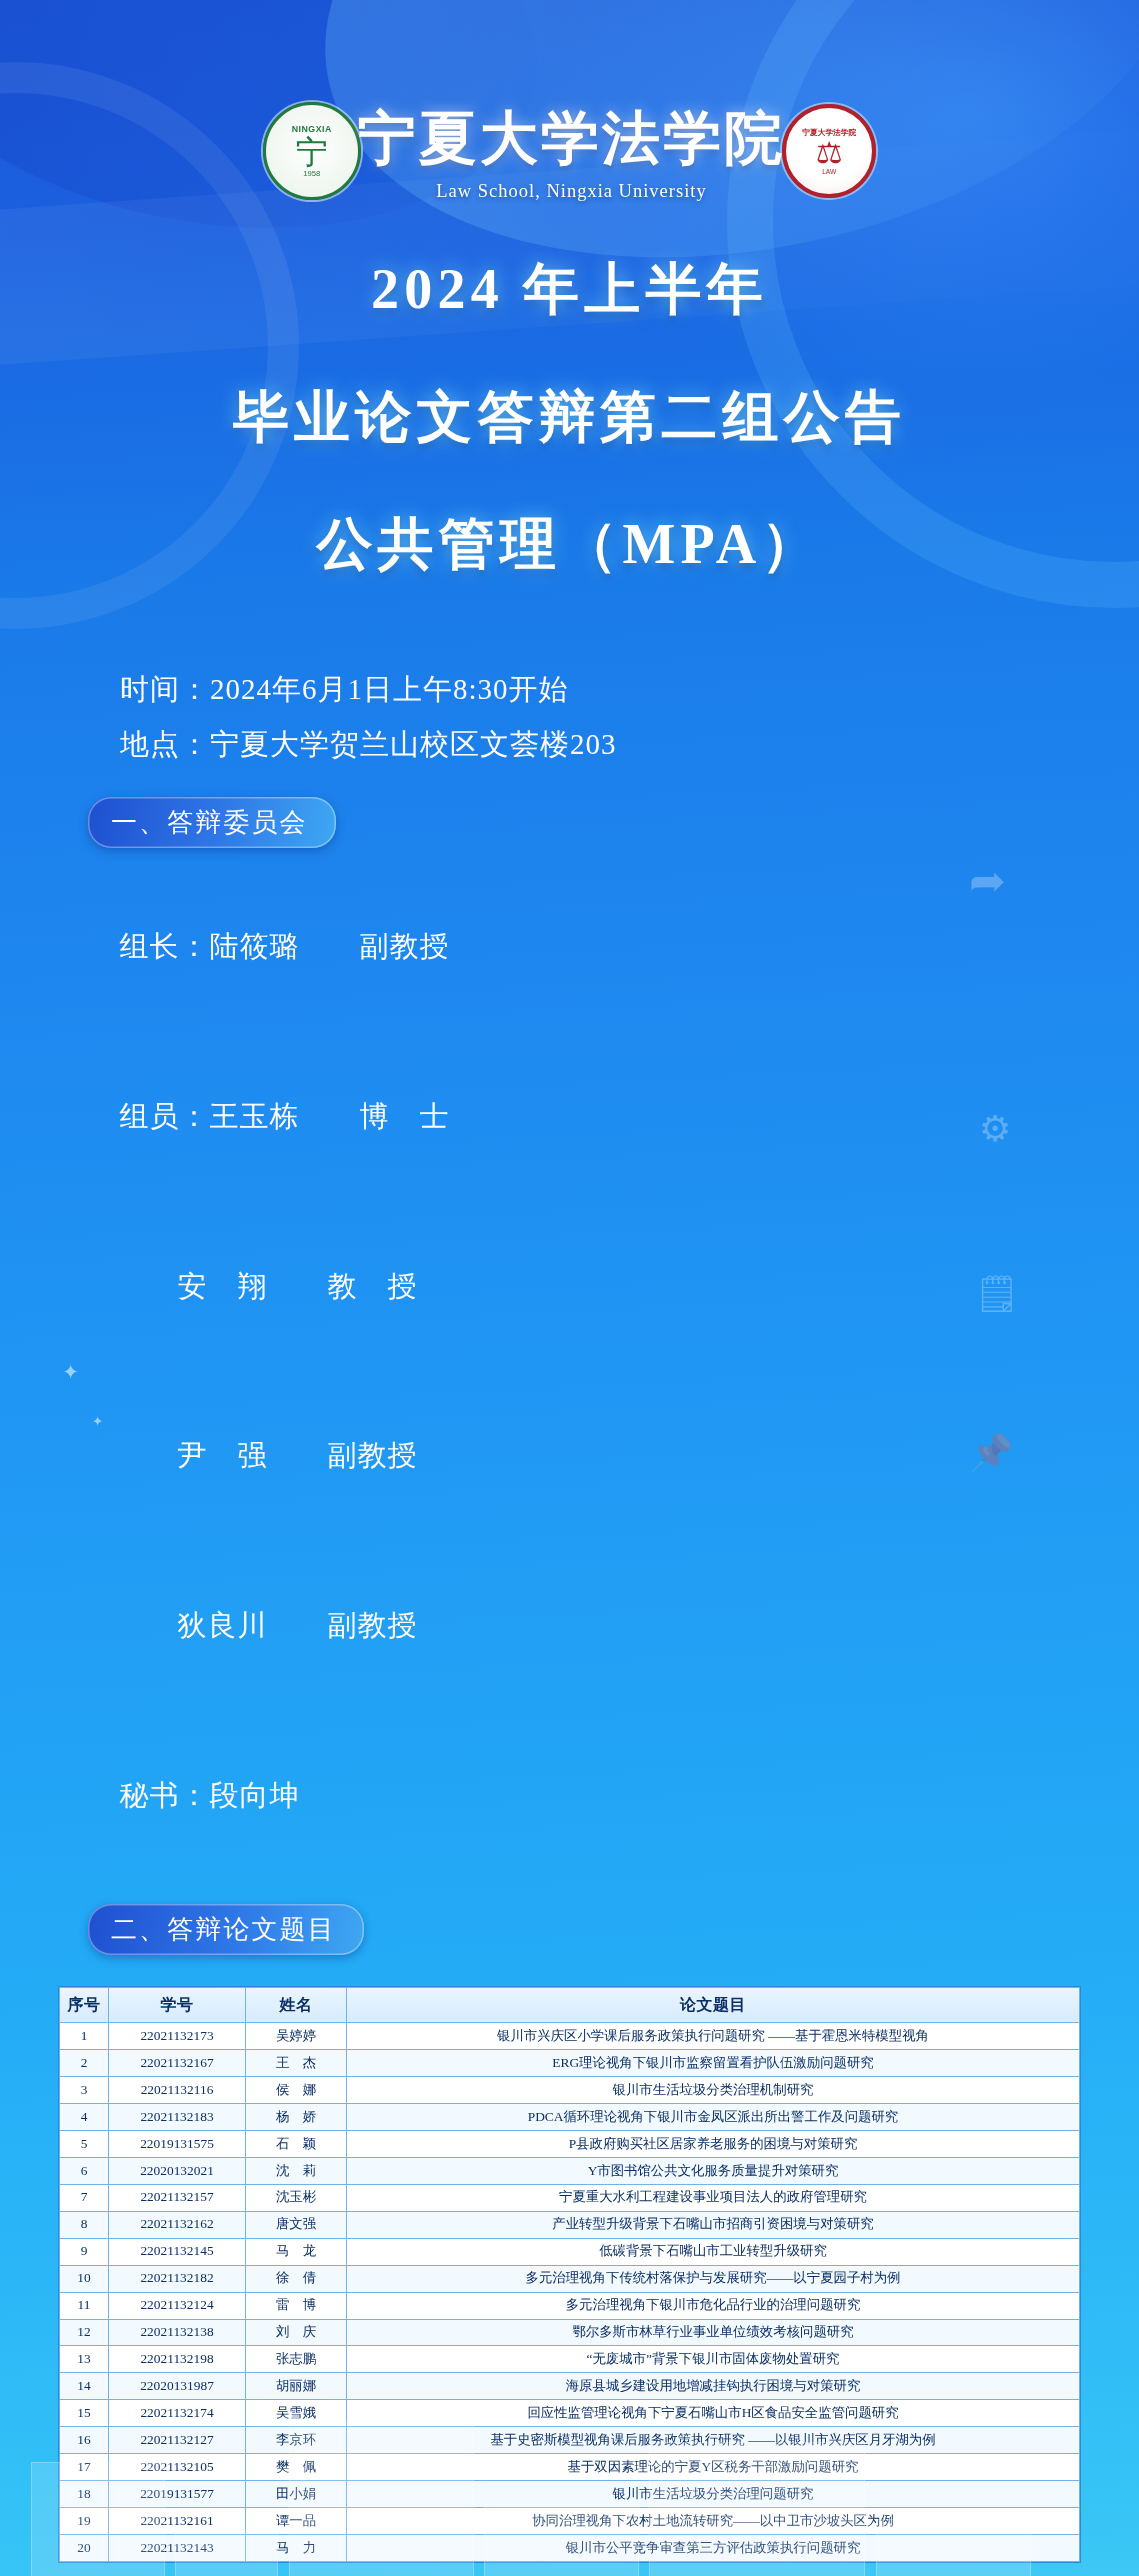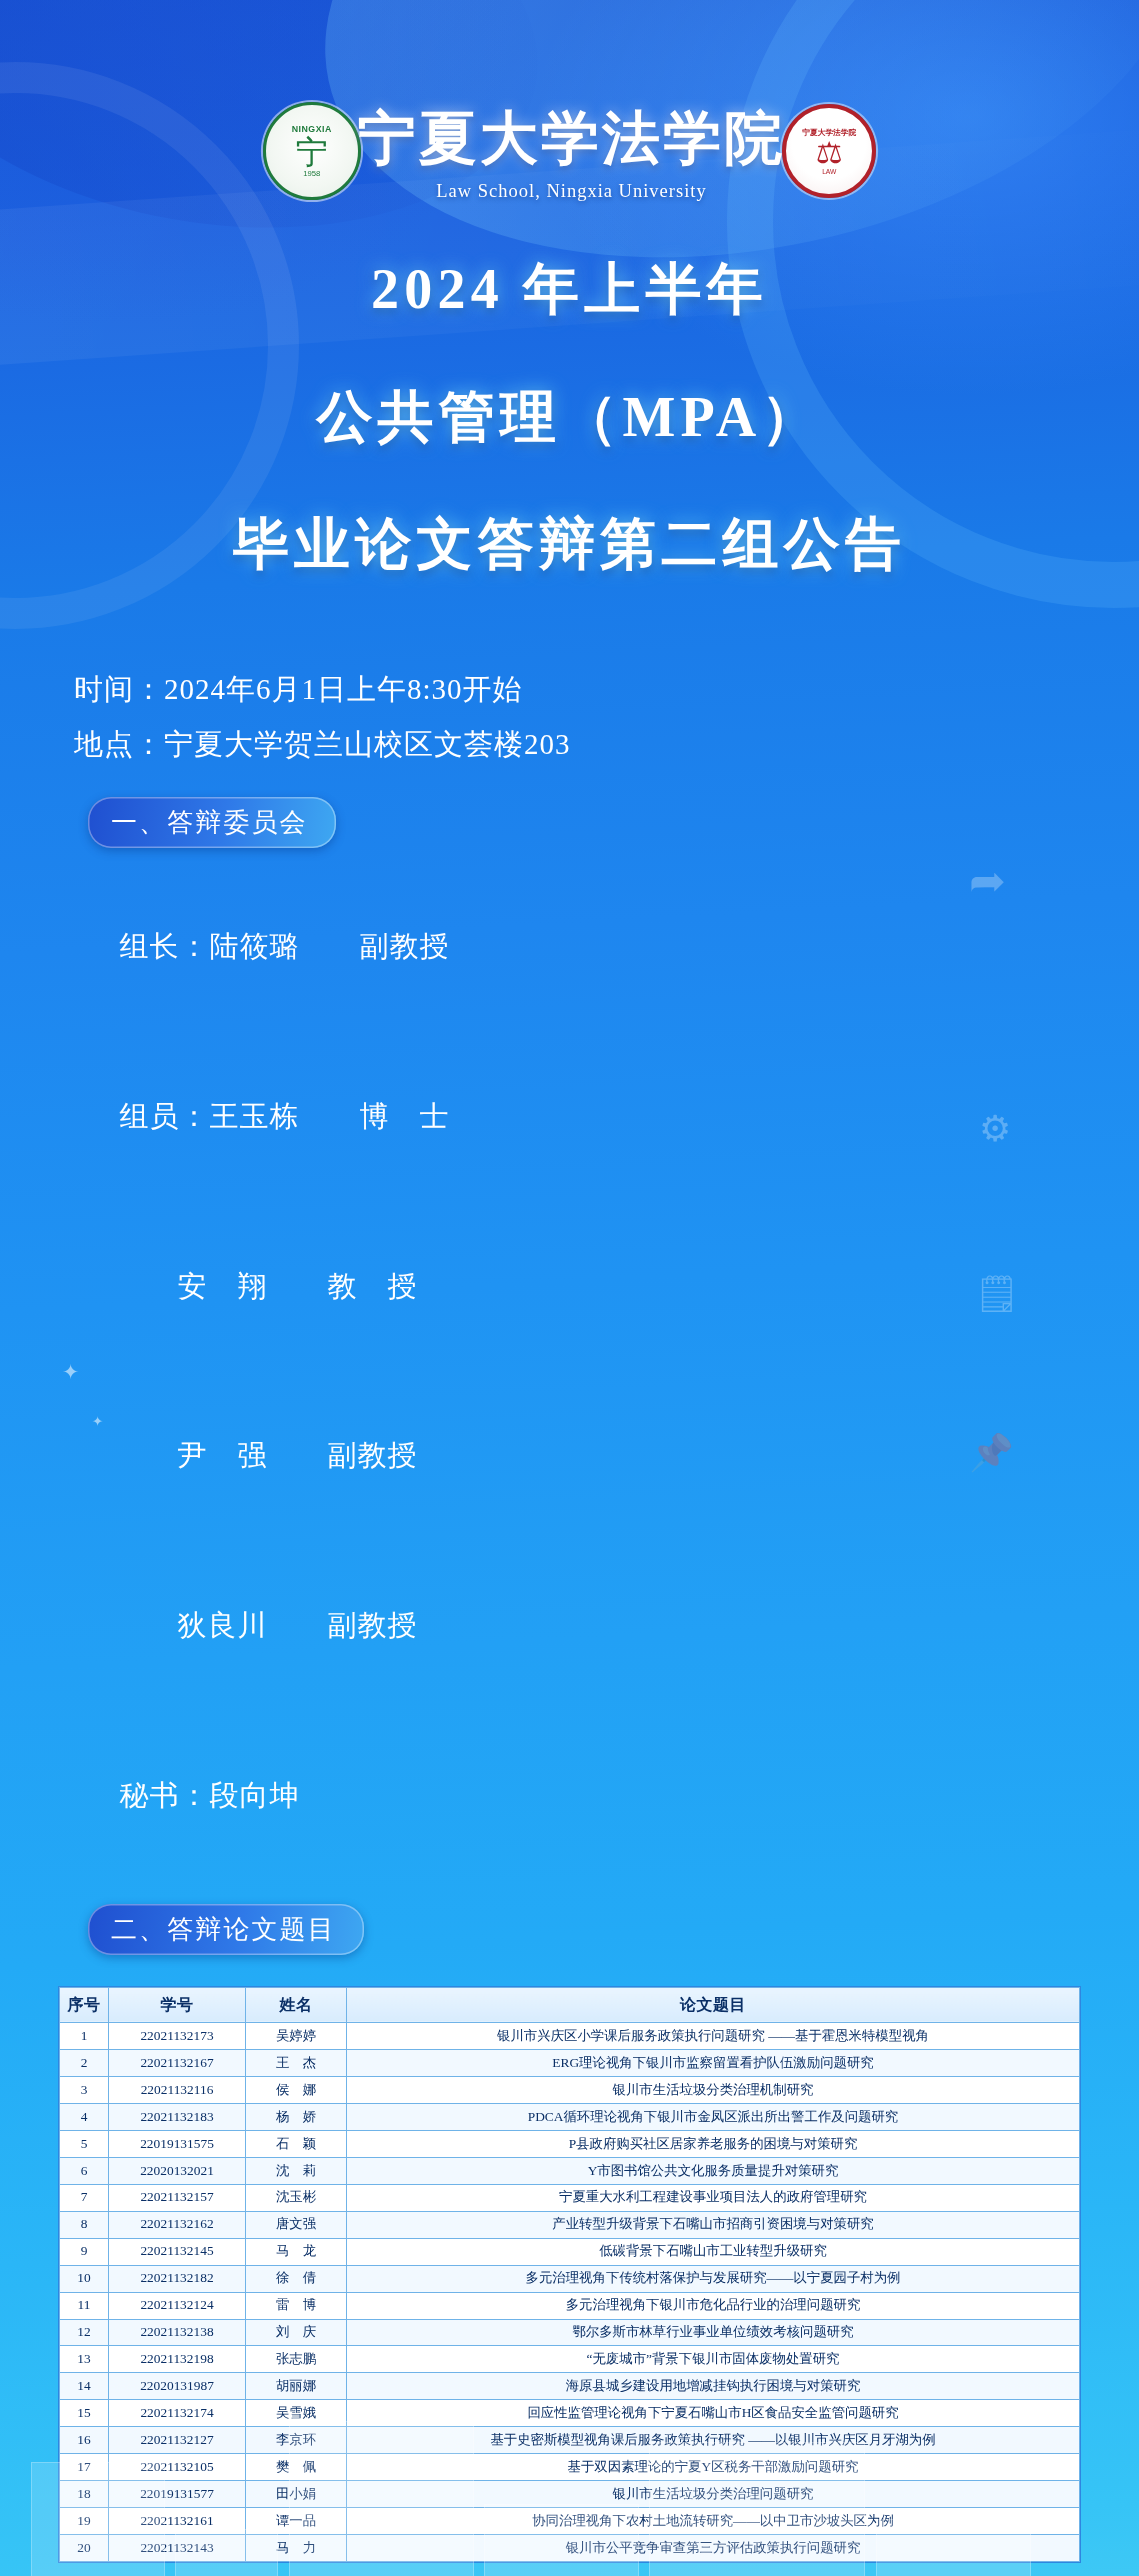--- a/index.html
+++ b/index.html
@@ -126,21 +126,21 @@
     line-height: 1.42;
     font-size: 56px;
     text-shadow: 0 0 17.5px rgba(120,220,255,0.8), 0 4.1px 8.2px rgba(0,40,120,0.5);
     position: relative;
   }
   .big-title div { white-space: nowrap; margin-top: 48px; }
 
   
   .info {
     margin-top: 77px;
-    padding-left: 74px;
+    padding-left: 120px;
     color: #ffffff;
     font-family: "Liberation Serif", serif;
     font-size: 29px;
     line-height: 1.92;
     letter-spacing: 1px;
     position: relative;
   }
   .section-tag {
     margin: 24px 0 13.4px 88px;
     display: inline-block;
@@ -270,22 +270,22 @@
     <div class="logo-shield">
       <div class="top">宁夏大学法学院</div>
       <div class="scale">⚖</div>
       <div class="bot">LAW</div>
     </div>
   </div>
 
   
   <div class="big-title">
     <div>2024 年上半年</div>
+    <div>毕业论文答辩第二组公告</div>
     <div>公共管理（MPA）</div>
-    <div>毕业论文答辩第二组公告</div>
   </div>
 
   
   <div class="info">
     <div>
       <span>时间：</span><span>2024年6月1日上午8:30开始</span>
     </div>
     <div>
       <span>地点：</span><span>宁夏大学贺兰山校区文荟楼203</span>
     </div>

